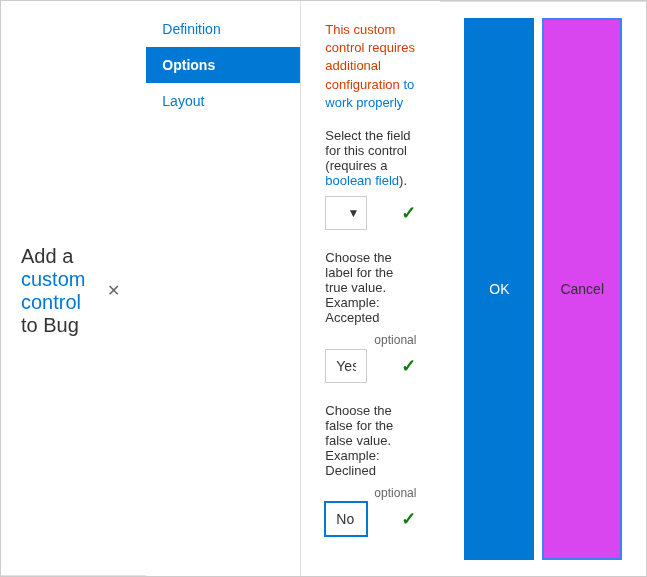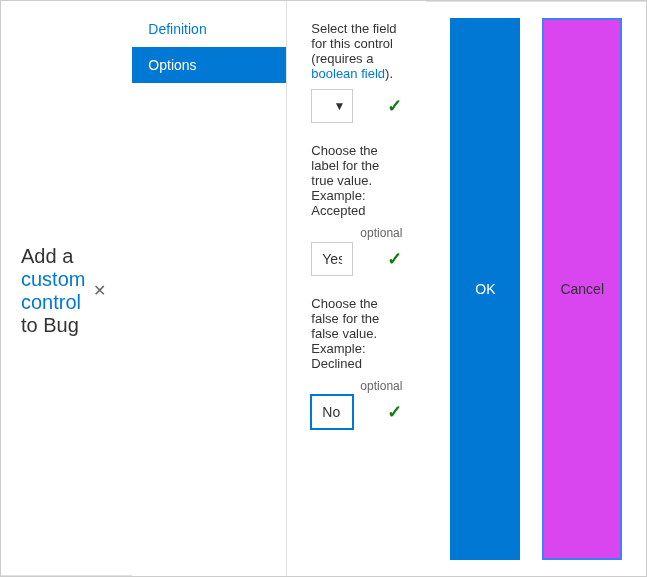--- a/index.html
+++ b/index.html
@@ -71,20 +71,21 @@
     .sidebar-item {
       padding: 10px 16px;
       font-size: 14px;
       cursor: pointer;
       color: #0078d4;
     }
 
     .sidebar-item.active {
       background: #0078d4;
       color: #fff;
+      font-weight: bold;
     }
 
     .main-content {
       flex: 1;
       padding: 20px 24px;
       overflow-y: auto;
     }
 
     .info-text {
       font-size: 13px;
@@ -182,21 +183,21 @@
 
     .section {
       margin-bottom: 20px;
     }
 
     .dialog-footer {
       display: flex;
       justify-content: flex-end;
       padding: 16px 24px;
       border-top: 1px solid #e0e0e0;
-      gap: 22px;
+      gap: 8px;
     }
 
     .btn-ok {
       background: #0078d4;
       color: #fff;
       border: none;
       padding: 8px 24px;
       font-size: 14px;
       cursor: pointer;
       min-width: 70px;
@@ -223,24 +224,28 @@
       <span>Add a </span><span class="highlight">custom control</span><span> to Bug</span>
     </h1>
     <button class="close-btn">✕</button>
   </div>
 
   <div class="dialog-body">
 
     <nav class="sidebar">
       <div class="sidebar-item">Definition</div>
       <div class="sidebar-item active">Options</div>
+      <div class="sidebar-item">Layout</div>
     </nav>
 
     <div class="main-content">
 
+      <p class="info-text">
+        <span class="orange">This custom control requires additional configuration</span><span class="blue"> to work properly</span>
+      </p>
 
       <div class="section">
         <p class="field-label">
           <span class="dark">Select the field for this control (requires a </span><span class="blue">boolean field</span><span class="dark">).</span>
         </p>
         <div class="field-row">
           <div class="select-wrapper">
             <select>
               <option>Triaged</option>
             </select>

